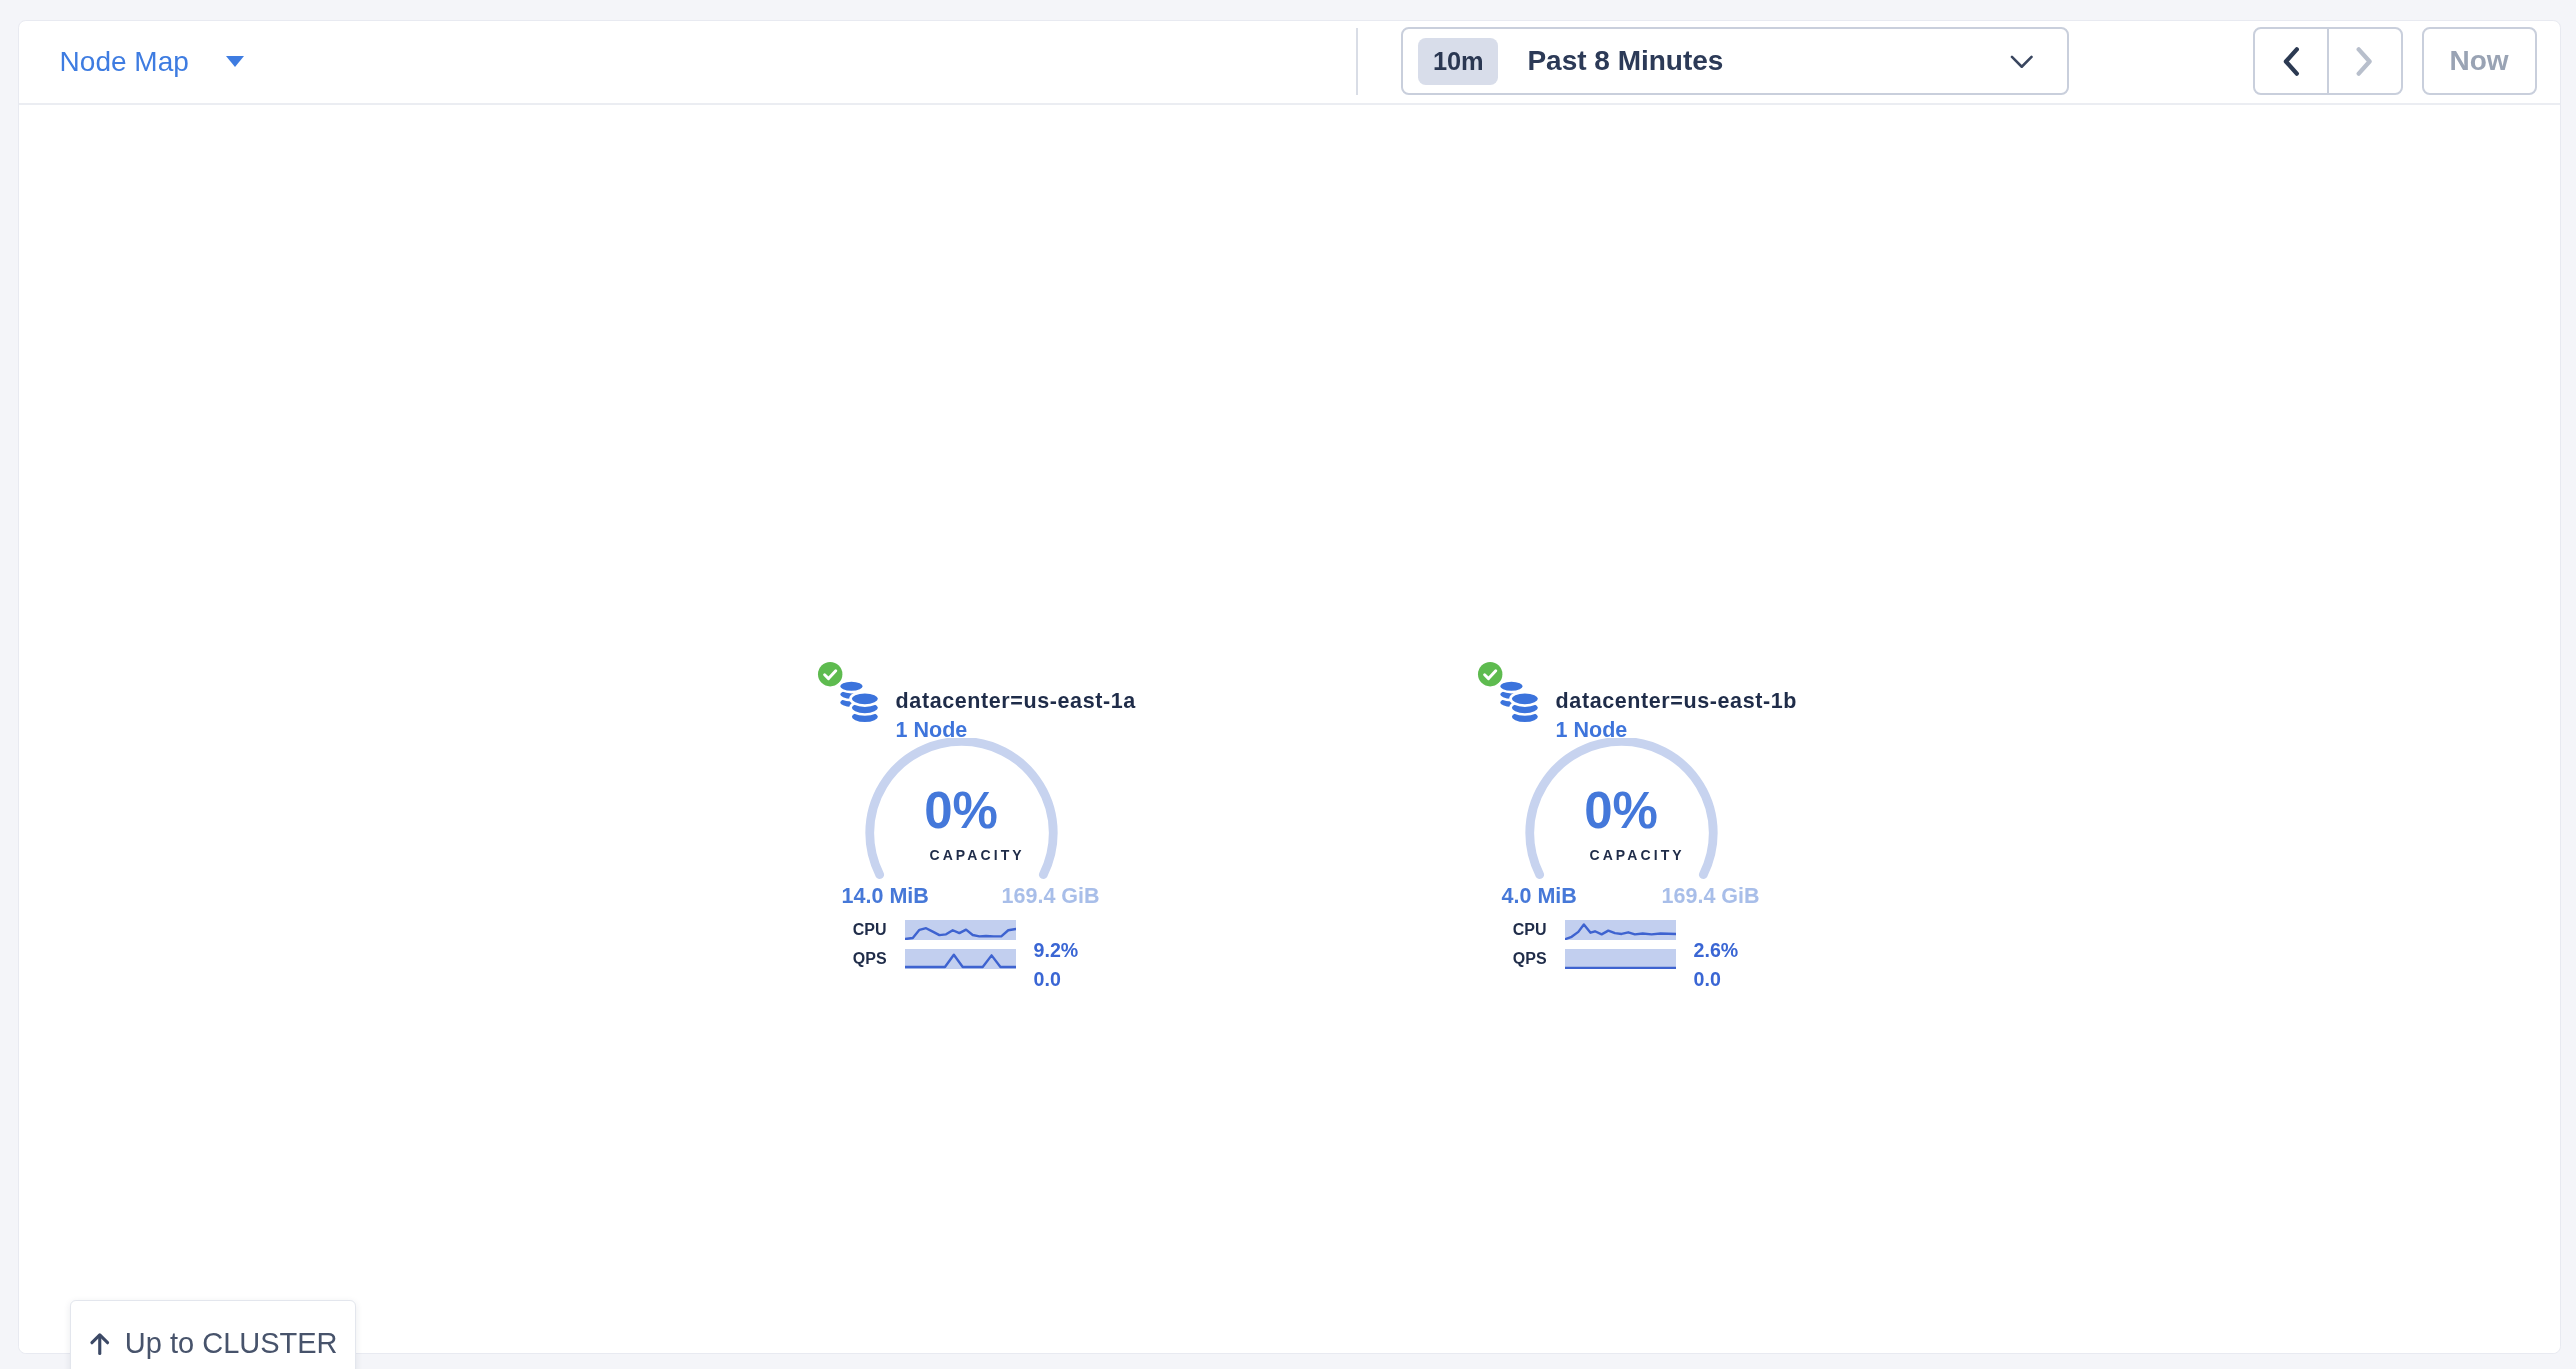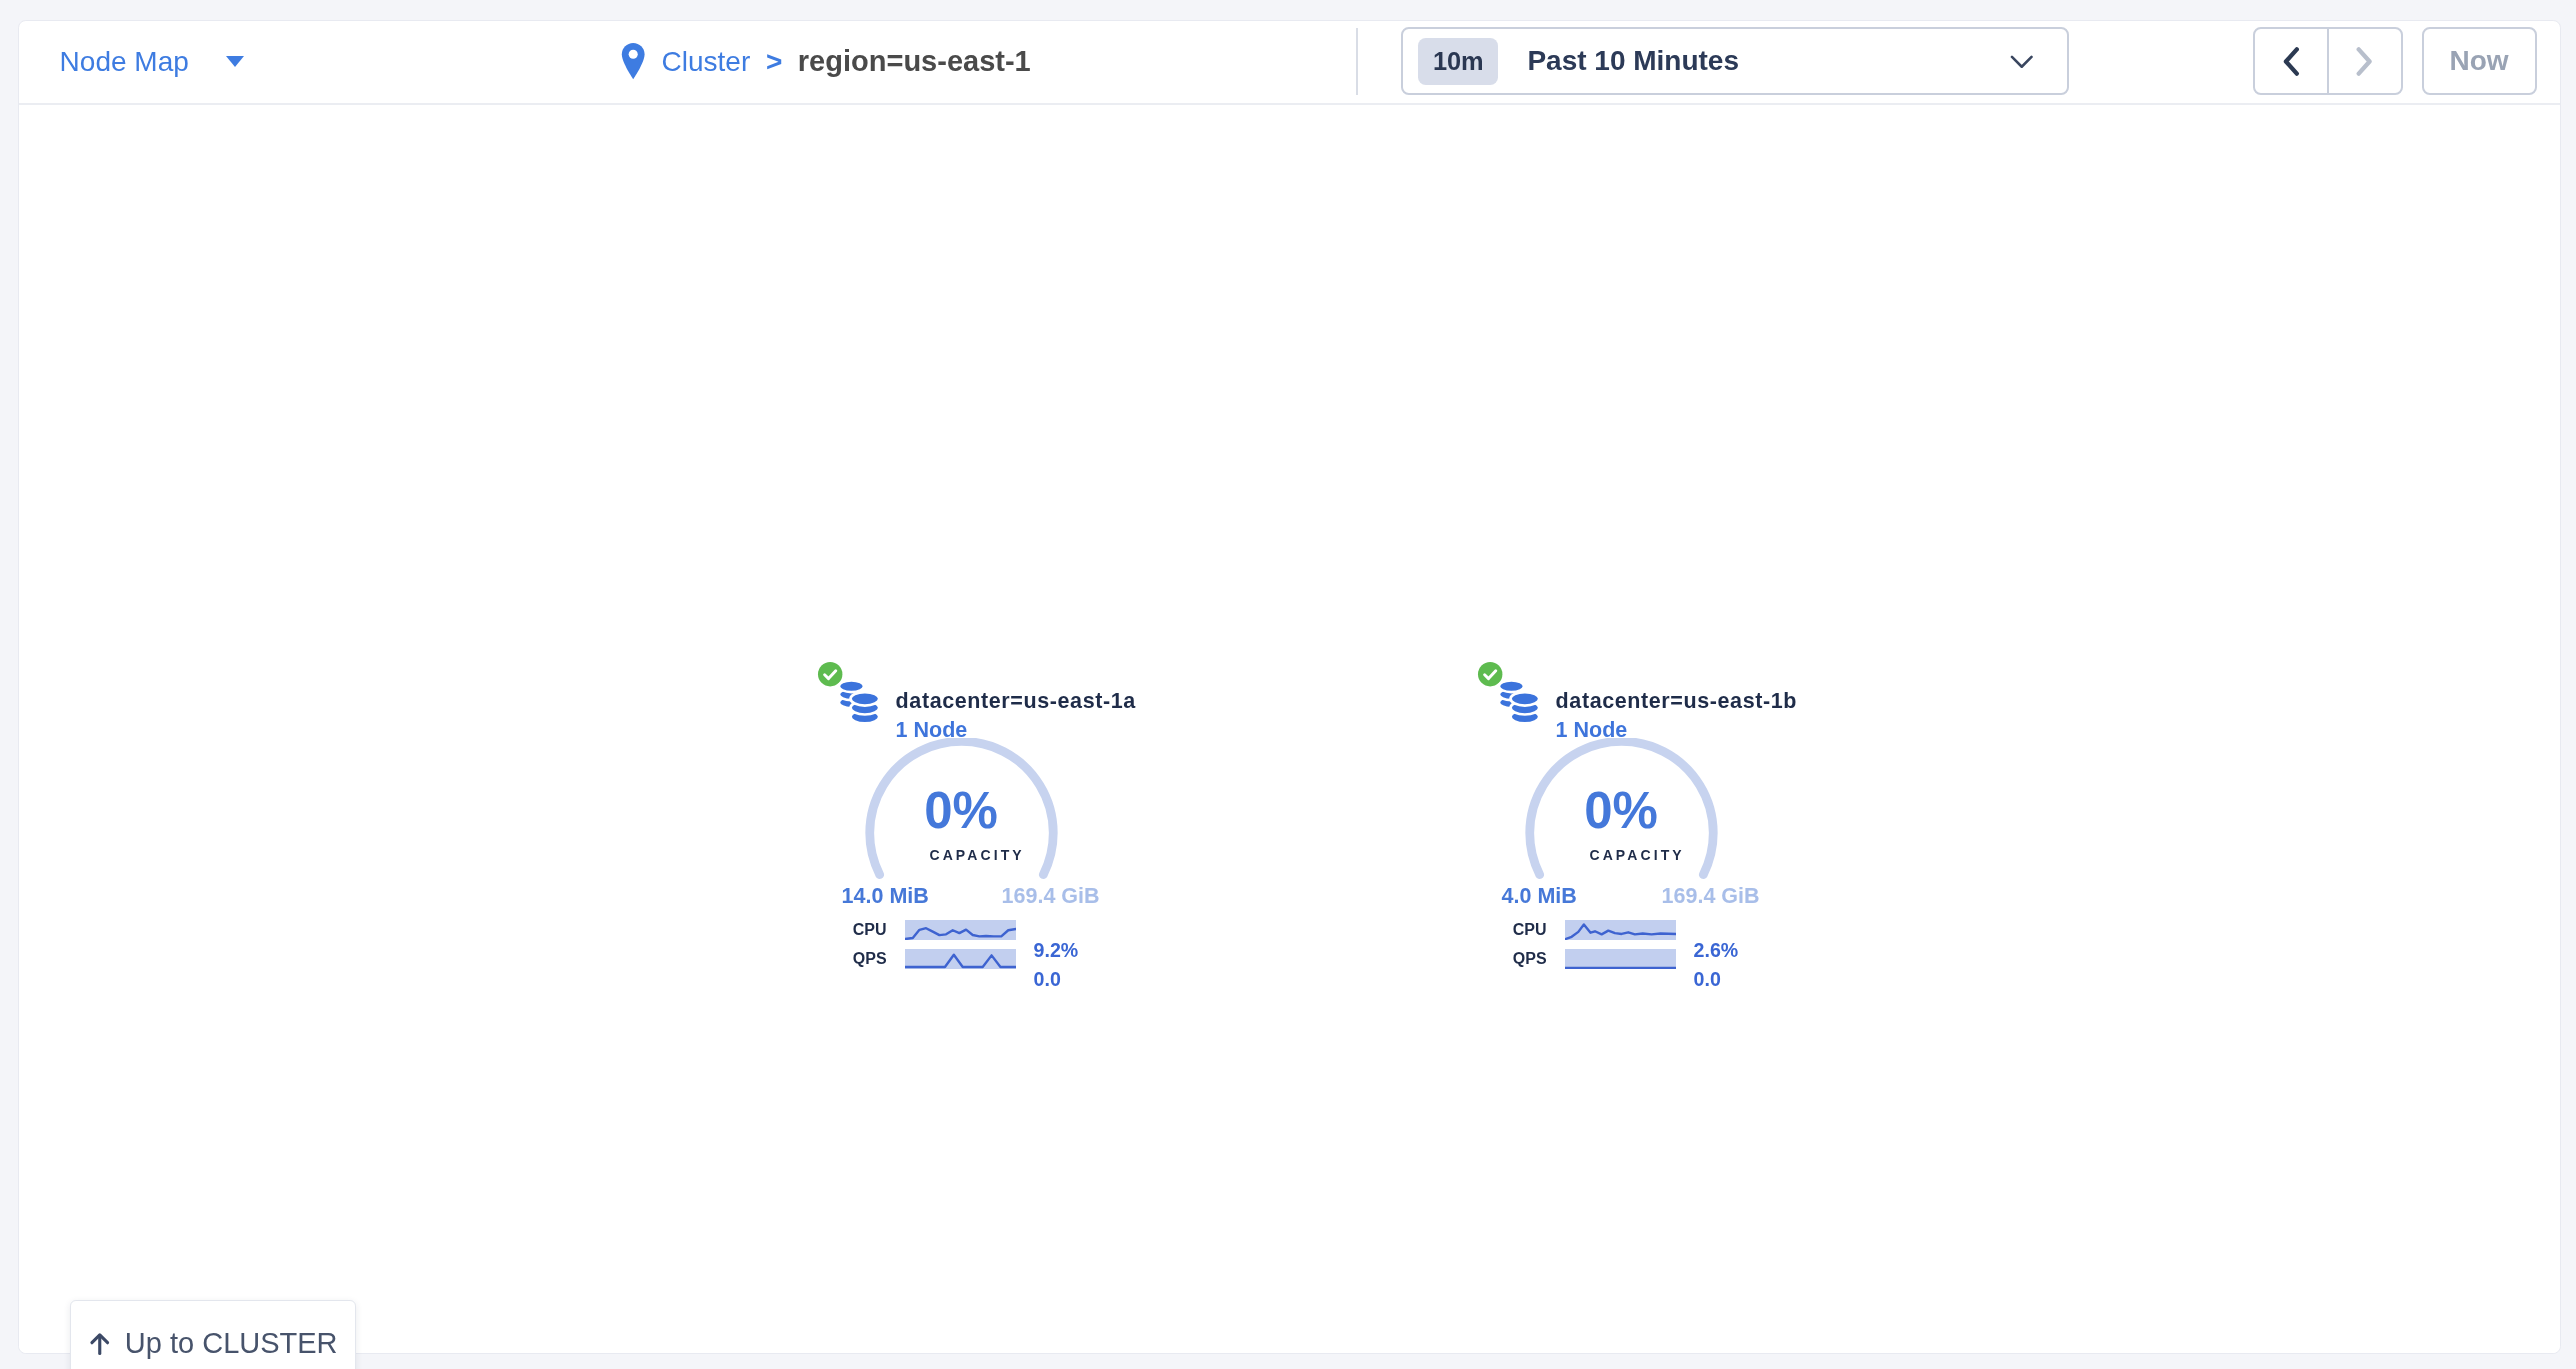--- a/index.html
+++ b/index.html
@@ -158,35 +158,26 @@
 <div class="screen">
   <div class="panel">
 
     <div class="hdr">
 
       <div class="view-selector">
         <span class="vs-label">Node Map</span>
         <span class="caret-down"></span>
       </div>
 
-      <div class="breadcrumb">
-        <svg width="26.4" height="39" viewBox="0 0 24 36">
-          <path d="M12 1 C6.2 1 1.5 5.6 1.5 11.3 c0 7.8 10.5 23 10.5 23 s10.5 -15.2 10.5 -23 C22.5 5.6 17.8 1 12 1 z" fill="#3e7ce1"></path>
-          <circle cx="12" cy="11.3" r="4.2" fill="#ffffff"></circle>
-        </svg>
-        <span class="bc-root">Cluster</span>
-        <span class="bc-sep">&gt;</span>
-        <span class="bc-current">region=us-east-1</span>
-      </div>
 
       <div class="hdr-divider"></div>
 
       <div class="time-box">
         <span class="time-badge">10m</span>
-        <span class="time-label">Past 10 Minutes</span>
+        <span class="time-label">Past 8 Minutes</span>
         <svg class="time-chevron" width="23.5" height="13.7" viewBox="0 0 24 14">
           <polyline points="2,2 12,12 22,2" fill="none" stroke="#39465f" stroke-width="2.6" stroke-linecap="round" stroke-linejoin="round"></polyline>
         </svg>
       </div>
 
       <div class="nav-group">
         <div class="nav-btn prev">
           <svg width="21.5" height="29" viewBox="0 0 16 24">
             <polyline points="13,2 4,12 13,22" fill="none" stroke="#2c3a52" stroke-width="3.6" stroke-linecap="round" stroke-linejoin="round"></polyline>
           </svg>

